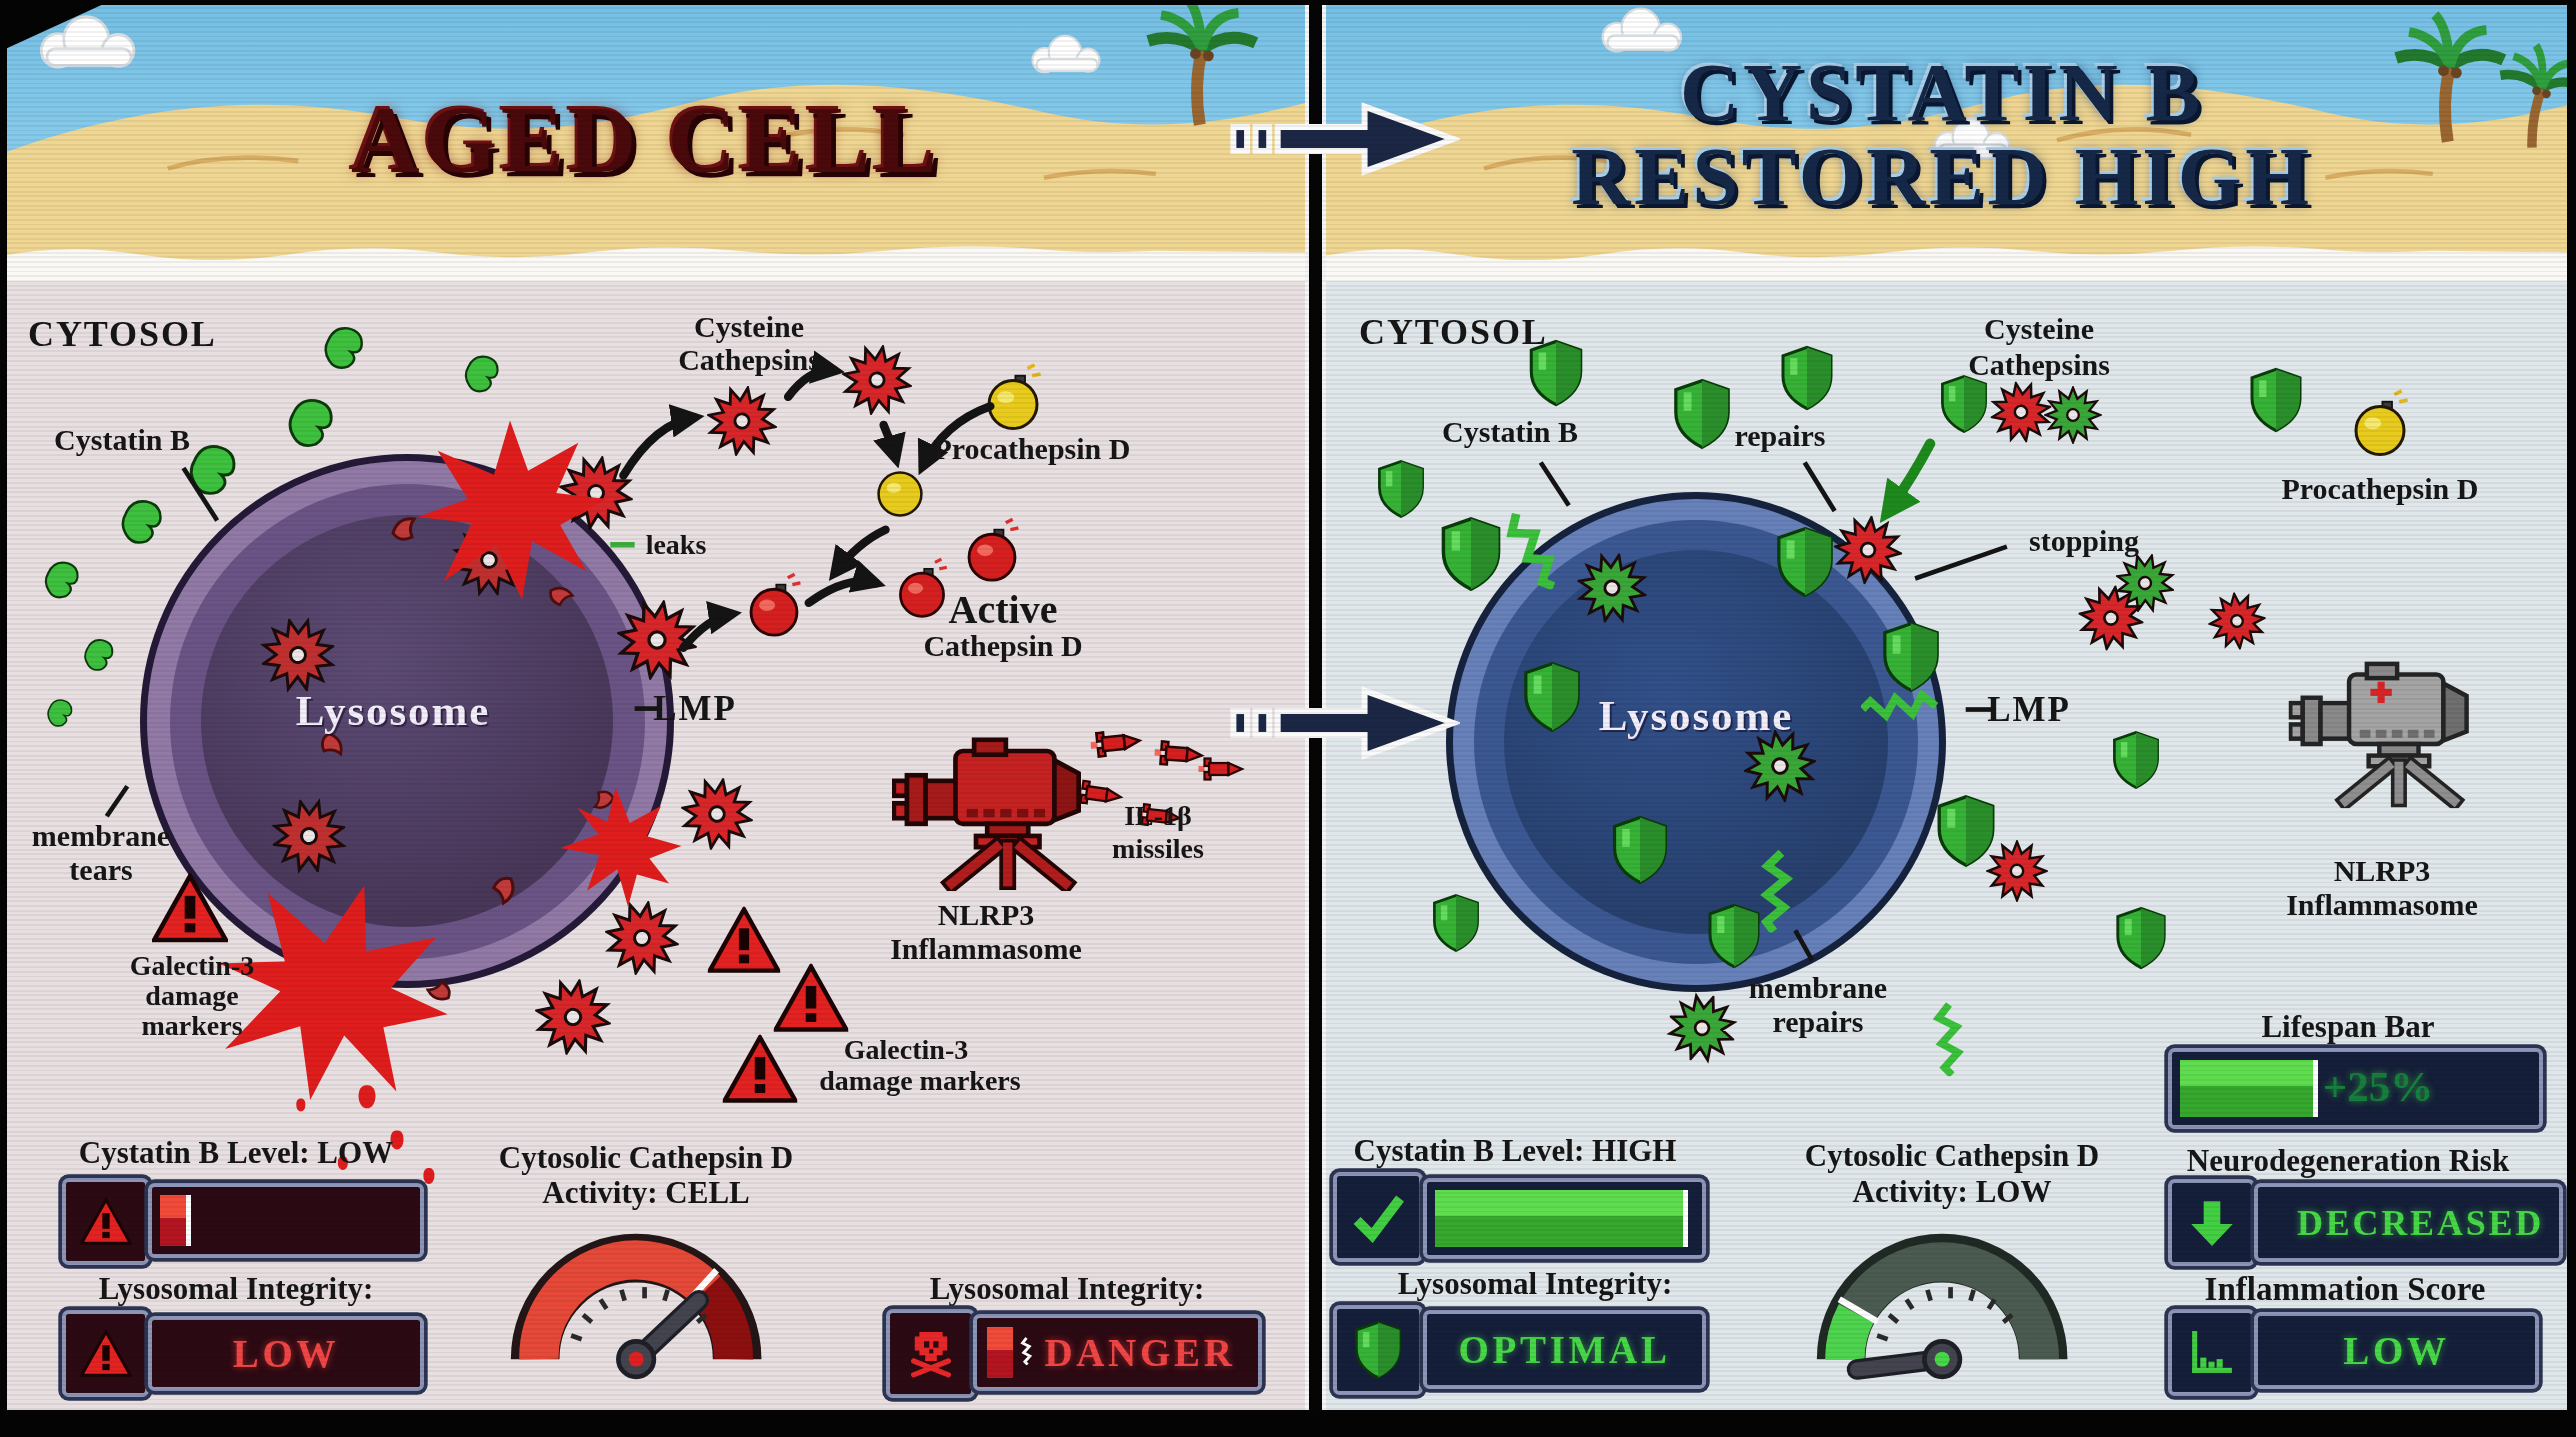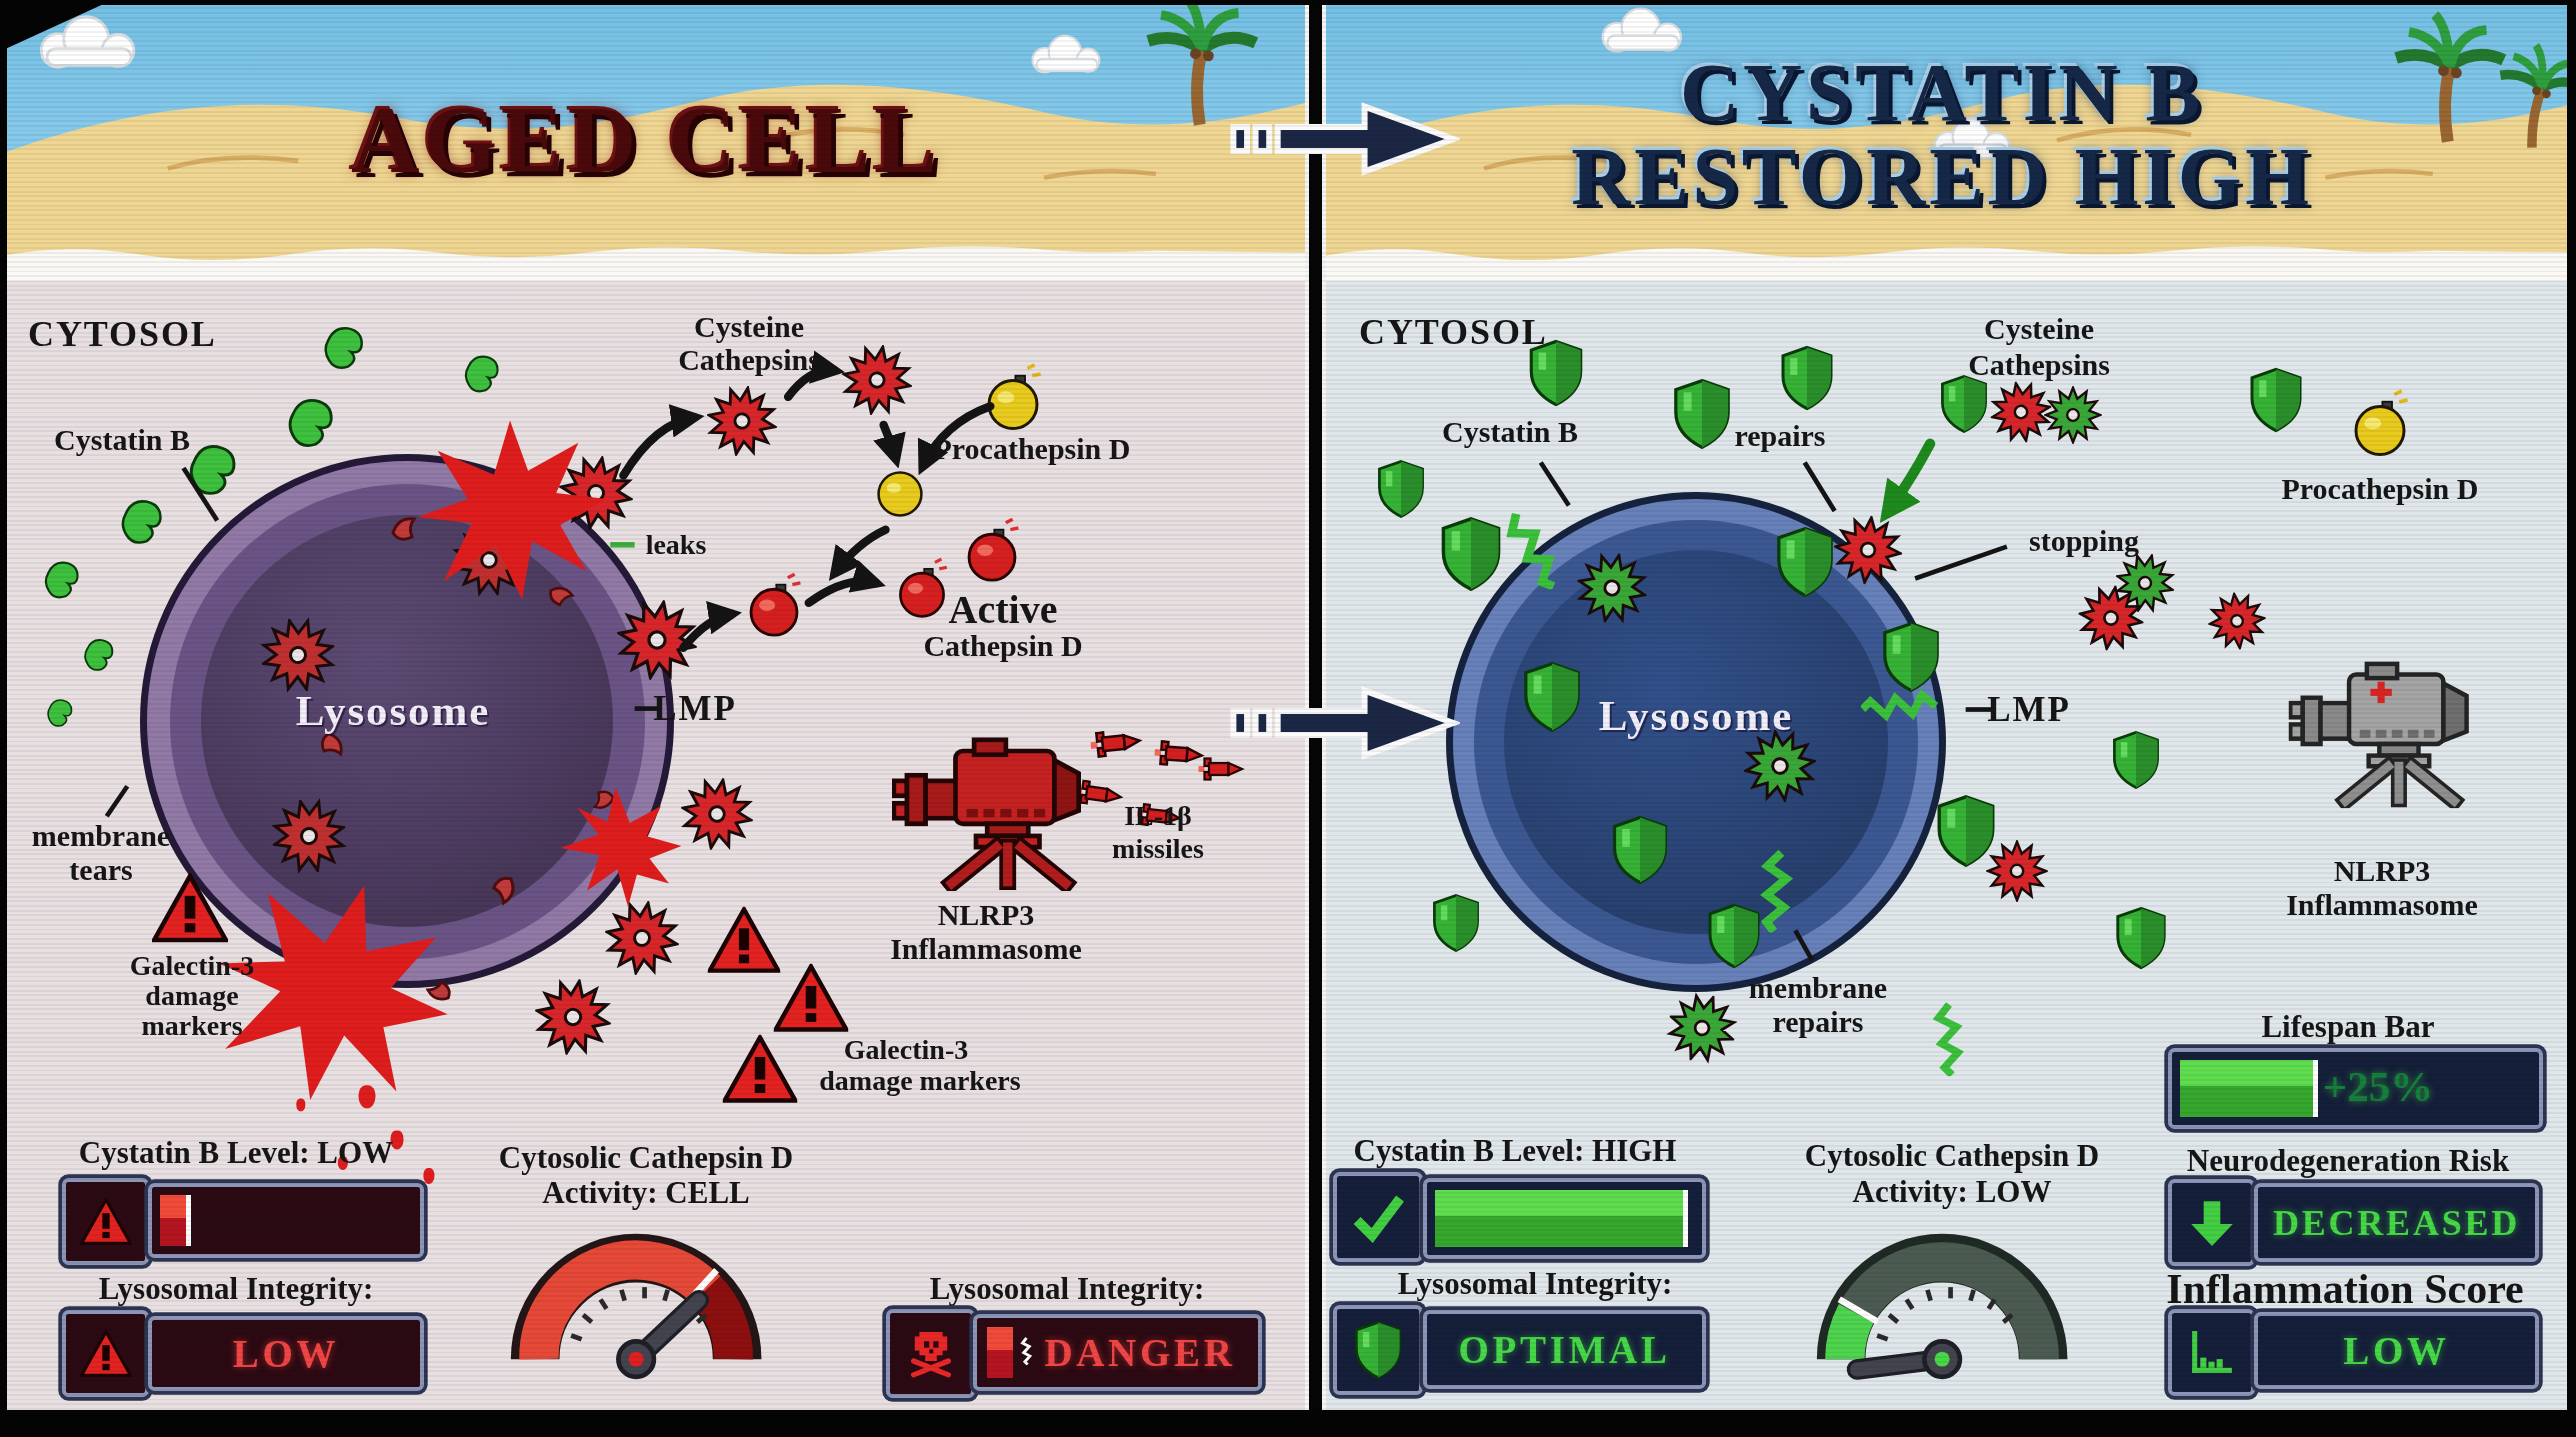--- a/index.html
+++ b/index.html
@@ -874,25 +874,25 @@
       </div>
   </div>
   <div class="plus" style="left:2378px;top:1086px;">+25%</div>
 
   <div class="lbl" style="left:2348px;top:1161px;font-size:31px;">Neurodegeneration Risk</div>
   <div class="ibox navy" style="left:2168px;top:1179px;width:79px;height:79px;">
     <span style="width:52px;height:52px;"><svg viewBox="0 0 100 100" width="100%" height="100%">
           <use href="#dnarrow"></use>
         </svg></span>
   </div>
-  <div class="bar navy" style="left:2254px;top:1183px;width:277px;height:71px;">
+  <div class="bar navy" style="left:2254px;top:1183px;width:277px;height:71px;padding-left:24px;">
     <span class="val green decr">DECREASED</span>
   </div>
 
-  <div class="lbl" style="left:2345px;top:1289px;font-size:42px;">Inflammation Score</div>
+  <div class="lbl" style="left:2345px;top:1289px;font-size:33px;">Inflammation Score</div>
   <div class="ibox navy" style="left:2168px;top:1309px;width:79px;height:79px;">
     <span style="width:51px;height:51px;"><svg viewBox="0 0 100 100" width="100%" height="100%">
           <use href="#chart"></use>
         </svg></span>
   </div>
   <div class="bar navy" style="left:2254px;top:1312px;width:277px;height:69px;">
     <span class="val green">LOW</span>
   </div>
 
   <div class="frame" style="left:0;right:0;bottom:0;height:28px;"></div>

